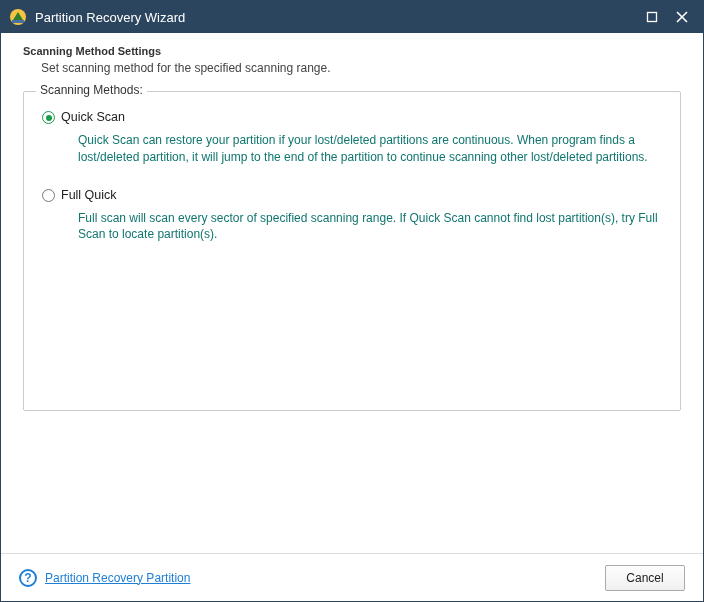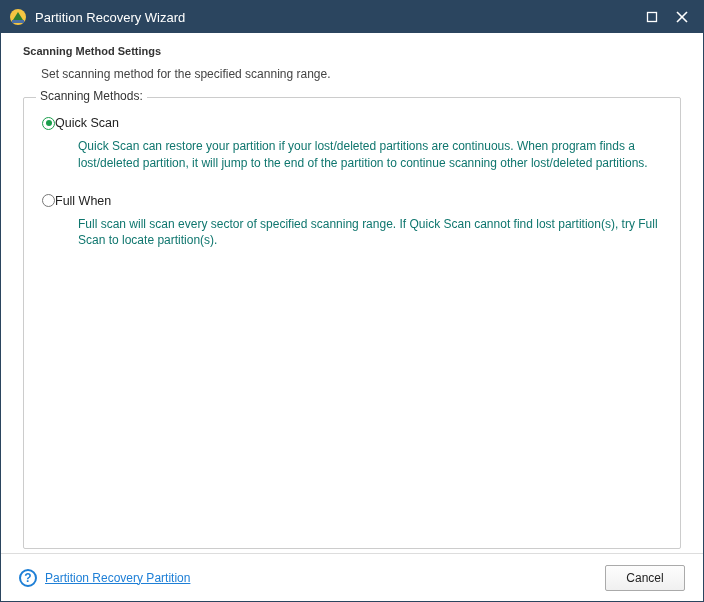--- a/index.html
+++ b/index.html
@@ -38,48 +38,49 @@
   }
   .header-area {
     padding: 12px 22px 16px 22px;
   }
   .header-title {
     font-weight: bold;
     font-size: 11px;
     color: #333;
   }
   .header-sub {
-    margin: 10px 0 0 18px;
+    margin: 4px 0 0 18px;
     color: #444;
   }
   .content {
     padding: 0 22px;
   }
   .groupbox {
     border: 1px solid #ccc;
     border-radius: 2px;
     position: relative;
     padding: 18px 18px 10px 18px;
-    height: 452px;
+    height: 320px;
   }
   .groupbox-legend {
     position: absolute;
     top: -9px;
     left: 12px;
     background: #fff;
     padding: 0 4px;
     color: #333;
     font-size: 12px;
   }
   .option {
     margin-bottom: 22px;
   }
   .option-header {
     display: flex;
-    align-items: center;
+    align-items: flex-end;
+    gap: 6px;
     cursor: pointer;
   }
   .radio {
     width: 13px; height: 13px;
     border-radius: 50%;
     border: 1px solid #1a9e4b;
     display: inline-flex; align-items: center; justify-content: center;
     background: #fff;
     flex-shrink: 0;
   }
@@ -177,21 +178,21 @@
               <span class="dot"></span>
             </span>
           <span class="option-label">Quick Scan</span>
         </div>
         <div class="option-desc">Quick Scan can restore your partition if your lost/deleted partitions are continuous. When program finds a lost/deleted partition, it will jump to the end of the partition to continue scanning other lost/deleted partitions.</div>
       </div>
 
       <div class="option">
         <div class="option-header">
           <span class="radio unchecked"></span>
-          <span class="option-label">Full When</span>
+          <span class="option-label">Full Quick</span>
         </div>
         <div class="option-desc">Full scan will scan every sector of specified scanning range. If Quick Scan cannot find lost partition(s), try Full Scan to locate partition(s).</div>
       </div>
     </div>
   </div>
 
   <div class="footer">
     <span class="help-icon">?</span>
     <a class="tutorial-link">Partition Recovery Partition</a>
     <span class="footer-spacer"></span>

